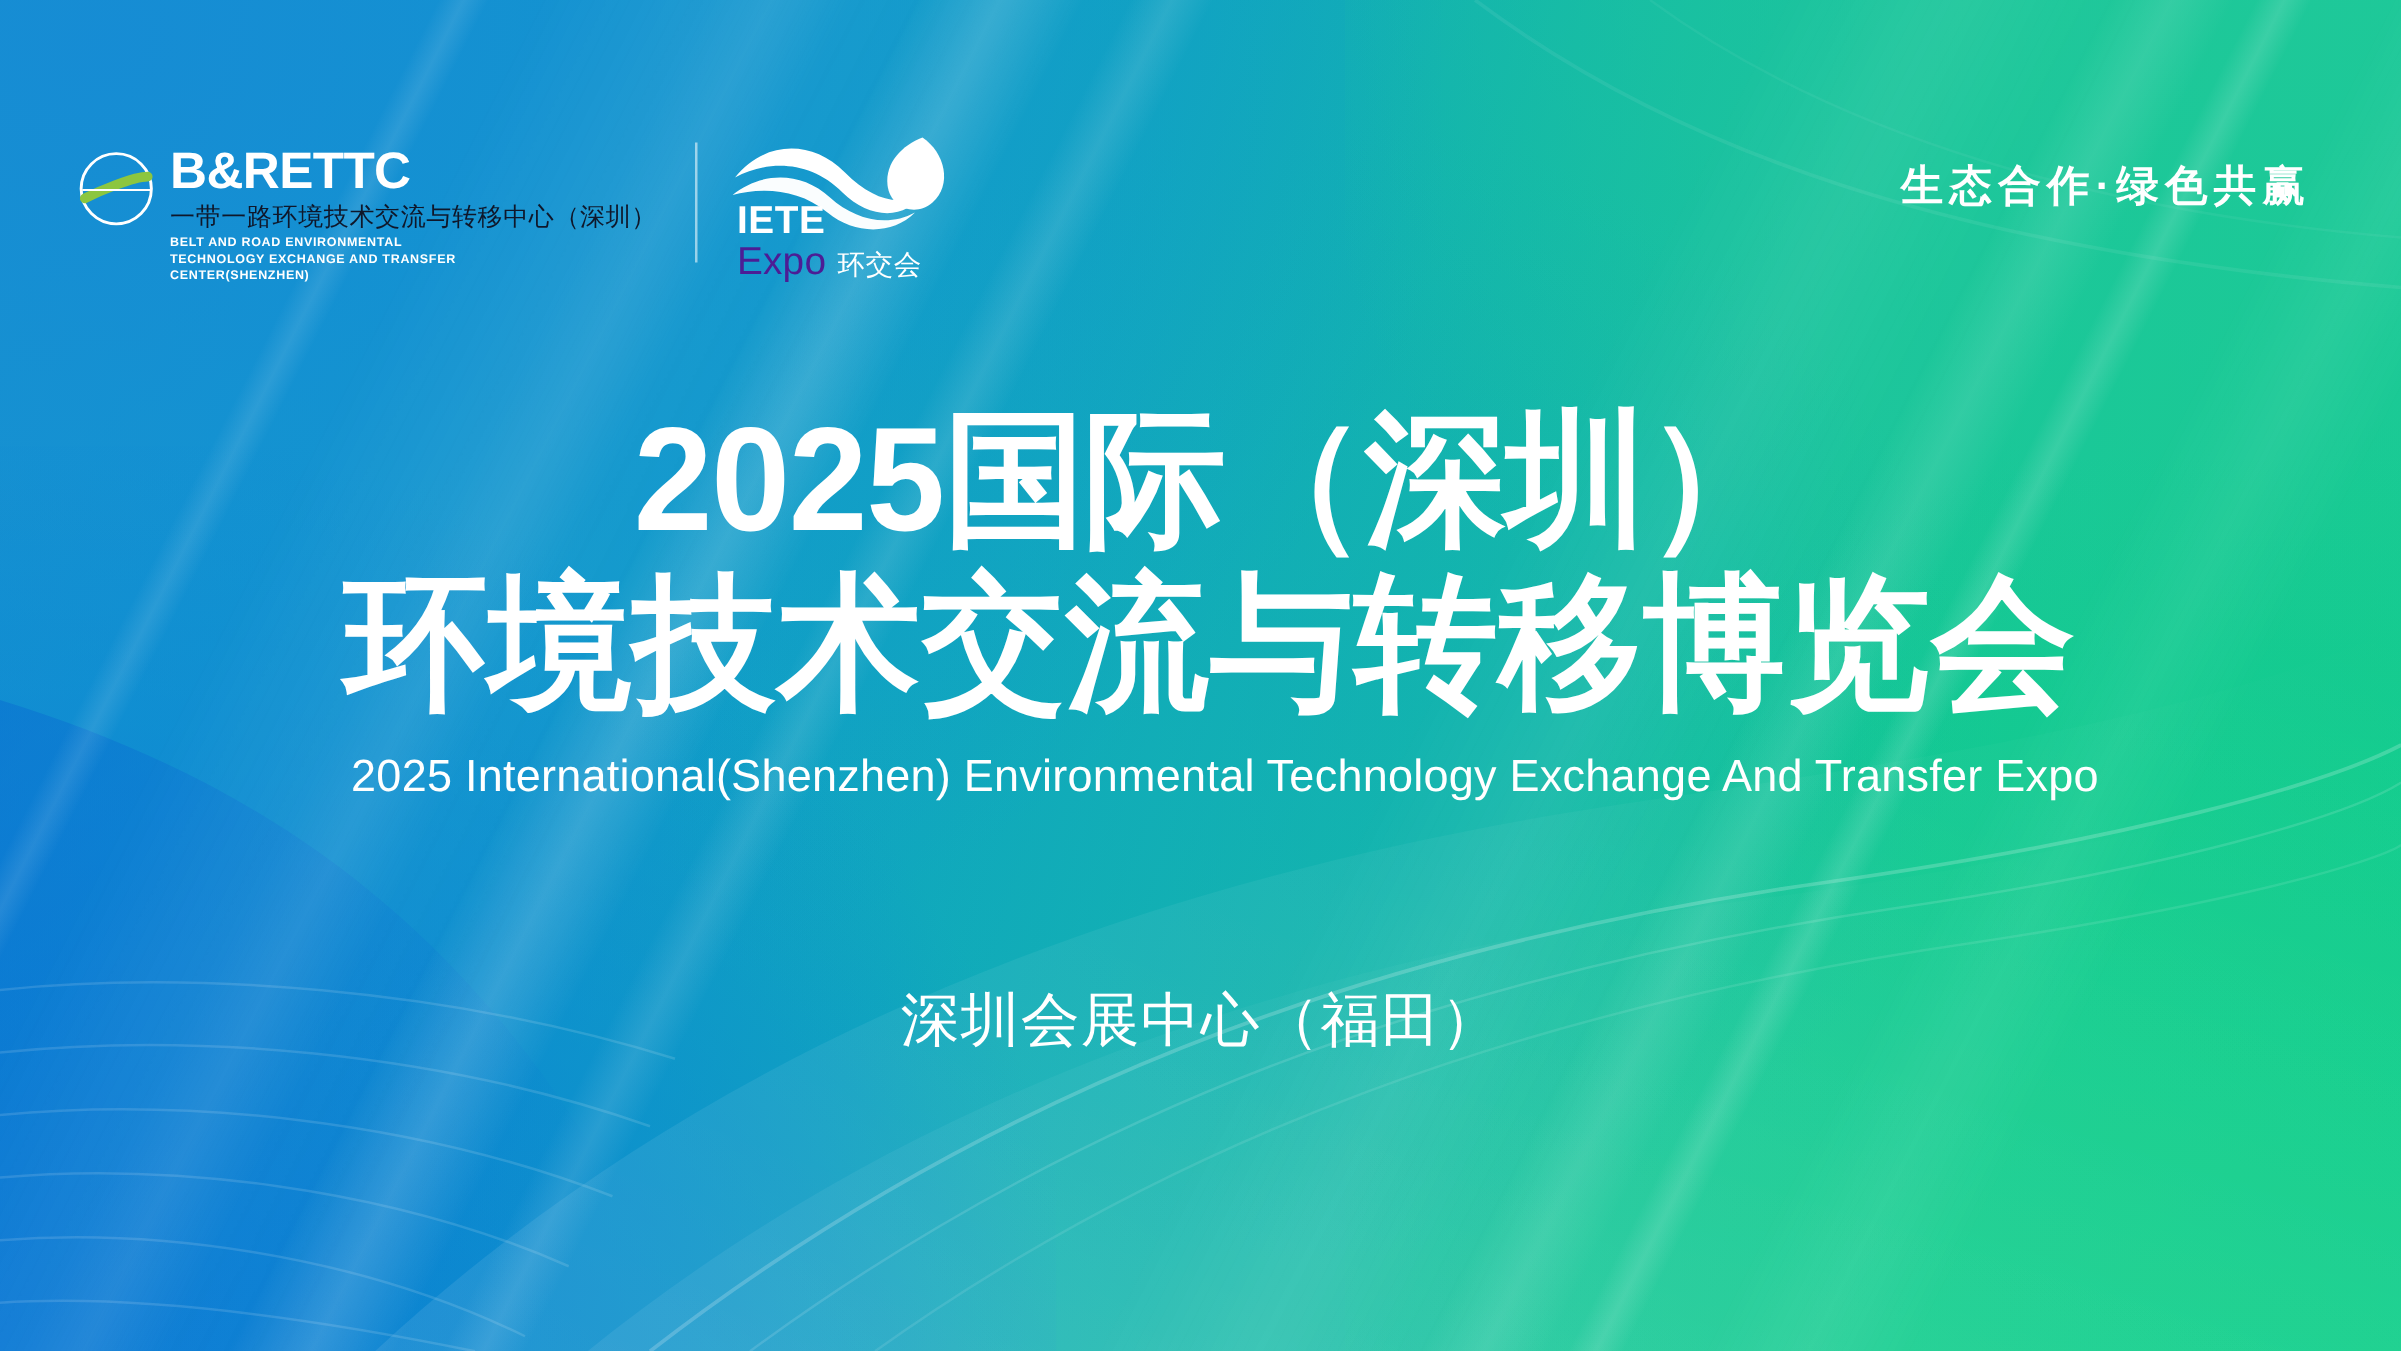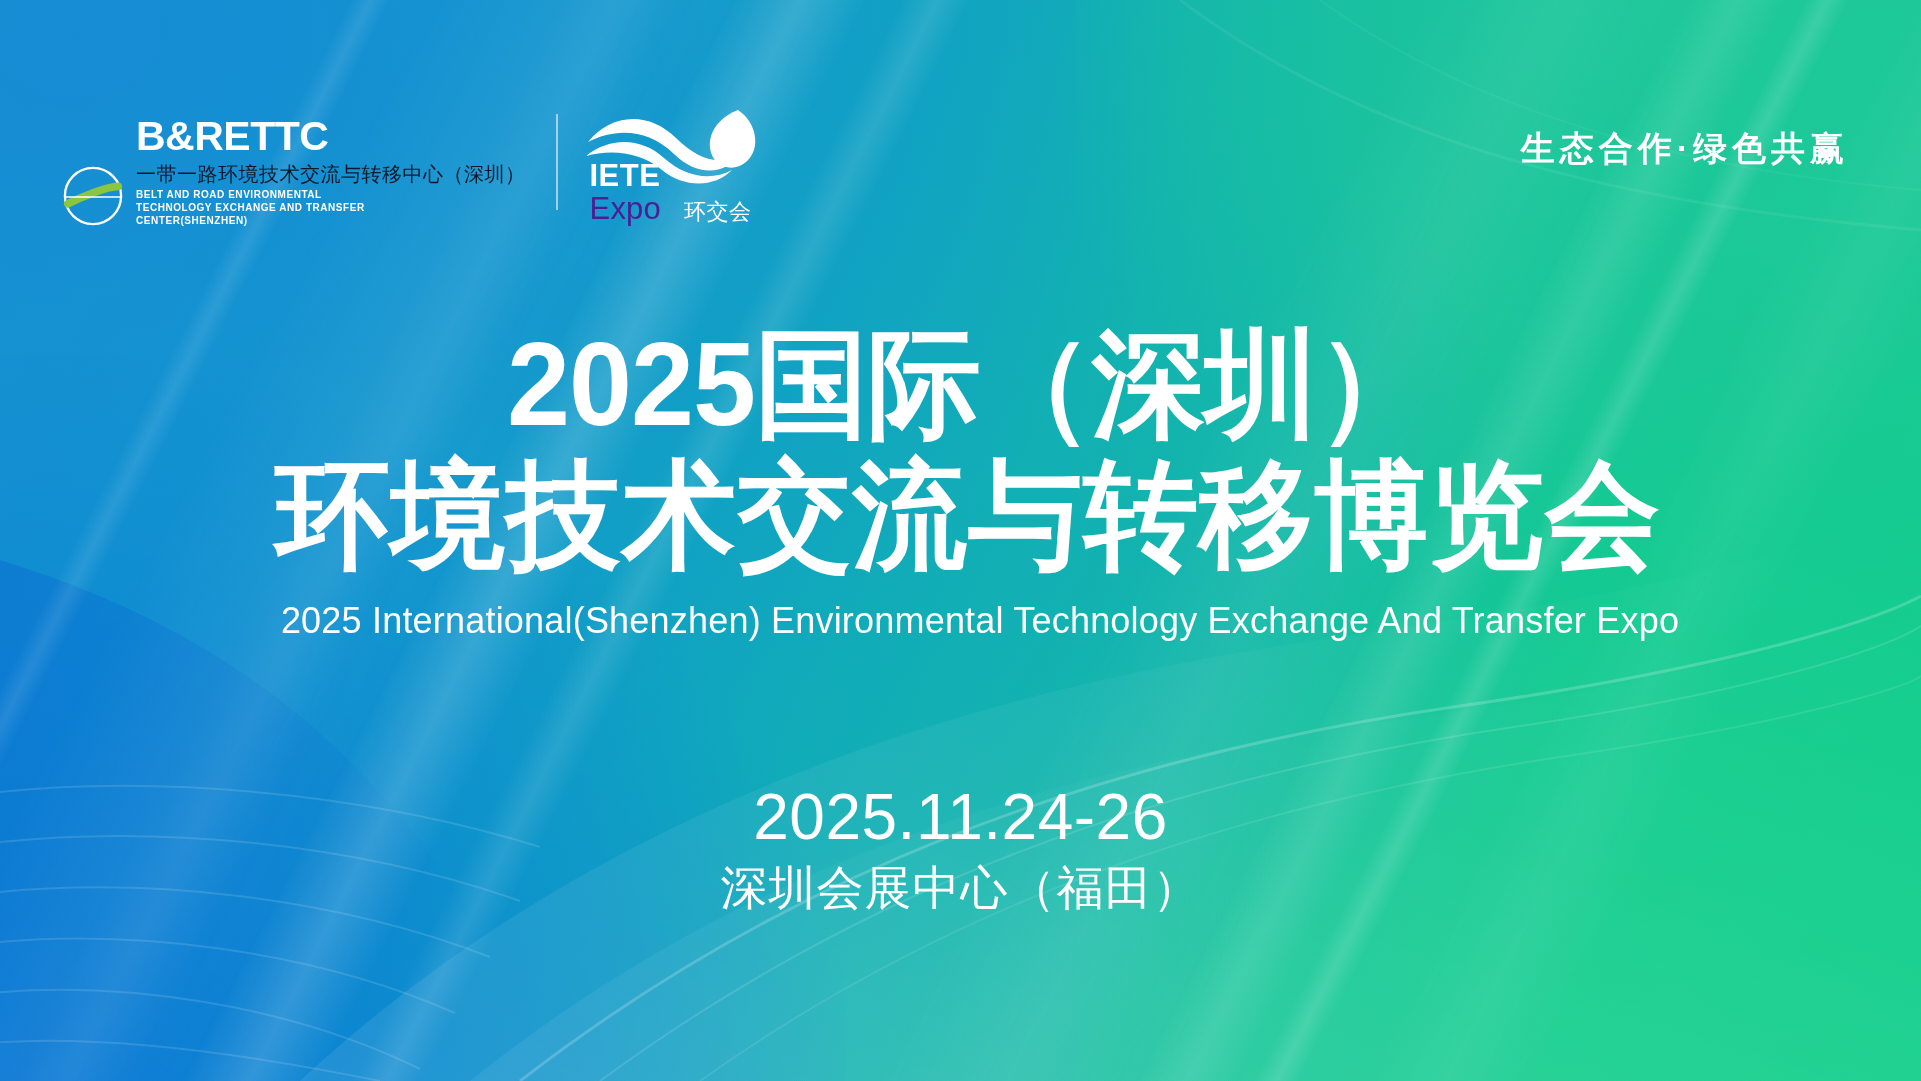--- a/index.html
+++ b/index.html
@@ -181,21 +181,21 @@
   
   .logo-row {
     position: absolute;
     left: 62px;
     top: 112px;
     display: flex;
     align-items: flex-start;
   }
   .brettc {
     display: flex;
-    align-items: flex-end;
+    align-items: flex-start;
     padding-top: 4px;
   }
   .brettc-mark {
     width: 62px;
     height: 62px;
     margin-top: 4px;
     flex: none;
   }
   .brettc-text {
     margin-left: 12px;
@@ -268,21 +268,21 @@
     font-weight: 400;
     color: #4c1d95;
     letter-spacing: 0.2px;
     line-height: 1;
     font-family: "Liberation Sans", sans-serif;
   }
   .iete-cn {
     font-size: 22px;
     font-weight: 400;
     color: #ffffff;
-    margin-left: 23px;
+    margin-left: 9px;
     letter-spacing: 0.5px;
     line-height: 1;
   }
 
   .slogan {
     position: absolute;
     right: 72px;
     top: 126px;
     font-size: 34px;
     color: #ffffff;
@@ -459,18 +459,17 @@
 
     <div class="slogan">生态合作·绿色共赢</div>
 
     <div class="title-block">
       <div class="title-line1">2025国际（深圳）</div>
       <div class="title-line2">环境技术交流与转移博览会</div>
       <div class="subtitle-en">2025 International(Shenzhen) Environmental Technology Exchange And Transfer Expo</div>
     </div>
 
     <div class="meta-block">
-      <div class="meta-date">2025.11.24-26</div>
       <div class="meta-venue">深圳会展中心（福田）</div>
     </div>
 
   </div>
 </div>
 
 </body></html>

